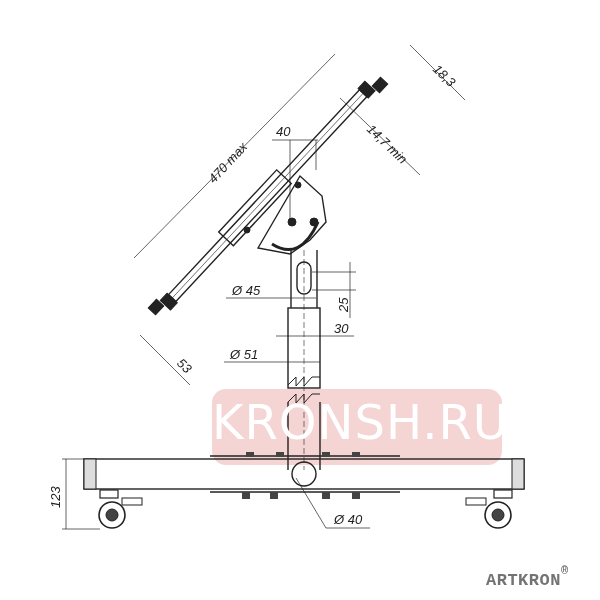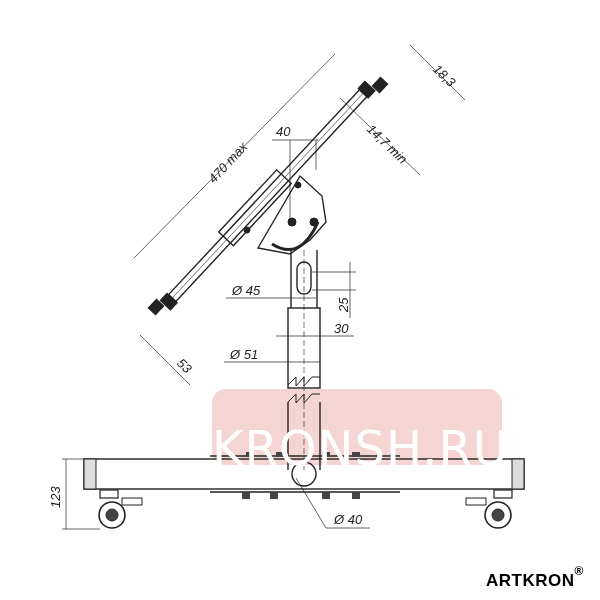--- a/index.html
+++ b/index.html
@@ -1,22 +1,22 @@
 <!DOCTYPE html>
 <html><head>
 <meta charset="utf-8">
 <style>
   html, body { margin: 0; padding: 0; background: #ffffff; }
   body { width: 600px; height: 600px; position: relative; overflow: hidden; font-family: "Liberation Sans", sans-serif; }
   svg { position: absolute; left: 0; top: 0; }
   .dim { font-family: "Liberation Sans", sans-serif; font-style: italic; font-size: 13px; fill: #222; }
-  .brand { position: absolute; left: 486px; top: 568px; font-family: Liberation Sans, sans-serif; font-weight: bold; font-size: 17px; color: #000000; letter-spacing: 0.5px; }
+  .brand { position: absolute; left: 486px; top: 568px; font-family: Liberation Mono, monospace; font-weight: bold; font-size: 17px; color: #737373; letter-spacing: 0.5px; }
   .brand sup { font-size: 12px; font-weight: bold; position: relative; top: -4px; }
   .wm-box { position: absolute; left: 212px; top: 389px; width: 290px; height: 76px; background: #f2c6c6; opacity: 0.75; border-radius: 14px; }
-  .wm-text { position: absolute; left: 212px; top: 410px; width: 290px; height: 76px; line-height: 76px; text-align: center; font-family: "DejaVu Sans", sans-serif; font-size: 48px; color: #ffffff; letter-spacing: 1px; }
+  .wm-text { position: absolute; left: 212px; top: 384px; width: 290px; height: 76px; line-height: 76px; text-align: center; font-family: "DejaVu Sans", sans-serif; font-size: 48px; color: #ffffff; letter-spacing: 1px; }
 </style>
 </head>
 <body>
 
 <div class="wm-box"></div>
 
 <svg width="600" height="600" viewBox="0 0 600 600">
   <g stroke="#222" fill="none" stroke-width="1">
 
     <g transform="rotate(-47 265 200)">

